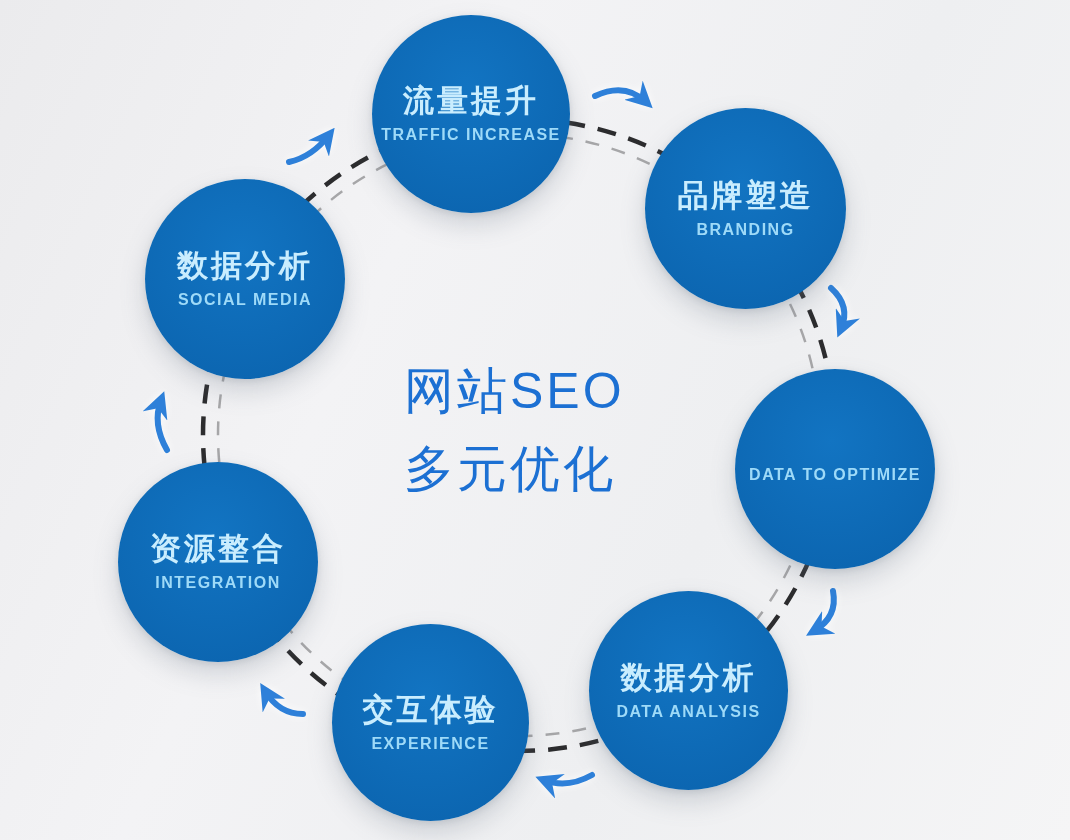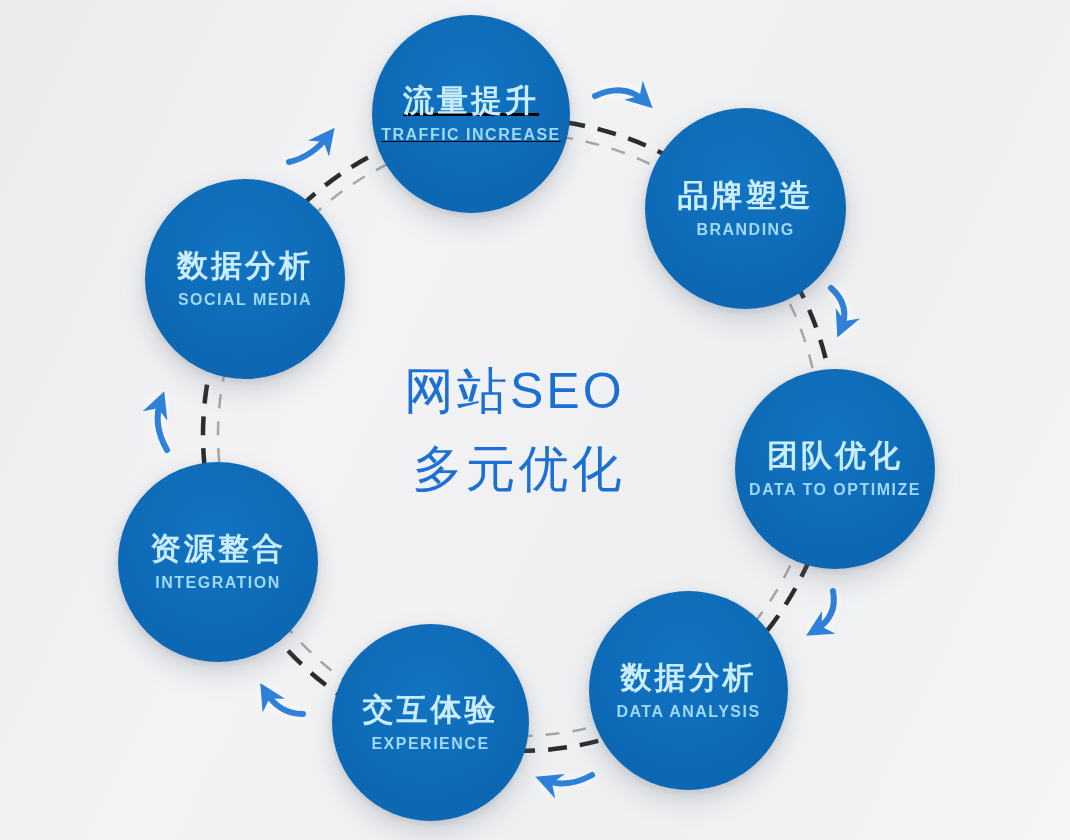--- a/index.html
+++ b/index.html
@@ -19,31 +19,31 @@
   }
   .node .zh{
     font-size:31px;font-weight:700;color:var(--node-text);
     letter-spacing:3px;line-height:1;white-space:nowrap;
   }
   .node .en{
     margin-top:11px;font-size:16px;font-weight:700;color:var(--node-subtext);
     letter-spacing:1.5px;line-height:1;white-space:nowrap;
   }
   
-  .pos-1{left:372px;top:15px;width:198px;height:198px;text-decoration:underline;}
+  .pos-1{left:372px;top:15px;width:198px;height:198px;}
   .pos-2{left:645px;top:108px;width:201px;height:201px;text-align:center;}
   .pos-3{left:735px;top:369px;width:200px;height:200px;}
   .pos-4{left:589px;top:591px;width:199px;height:199px;align-items:center;}
   .pos-5{left:332px;top:624px;width:197px;height:197px;}
   .pos-6{left:118px;top:462px;width:200px;height:200px;}
   .pos-7{left:145px;top:179px;width:200px;height:200px;}
   .center-title{
     position:absolute;z-index:2;left:404px;top:352px;
     color:var(--title-color);font-size:50px;line-height:78px;
-    letter-spacing:3px;font-weight:400;white-space:nowrap;text-align:right;
+    letter-spacing:3px;font-weight:400;white-space:nowrap;
   }
 </style>
 </head>
 <body>
 
 <div class="stage">
 
   <svg class="connectors" width="1070" height="840" viewBox="0 0 1070 840">
     <defs>
       <marker id="ah" viewBox="0 0 10 10" refX="6.5" refY="5" markerWidth="4.4" markerHeight="4.4" orient="auto">
@@ -70,21 +70,20 @@
     <div class="zh">流量提升</div>
     <div class="en">TRAFFIC INCREASE</div>
   </div>
 
   <div class="node pos-2">
     <div class="zh">品牌塑造</div>
     <div class="en">BRANDING</div>
   </div>
 
   <div class="node pos-3">
-    <div class="zh">团队优化</div>
     <div class="en">DATA TO OPTIMIZE</div>
   </div>
 
   <div class="node pos-4">
     <div class="zh">数据分析</div>
     <div class="en">DATA ANALYSIS</div>
   </div>
 
   <div class="node pos-5">
     <div class="zh">交互体验</div>

